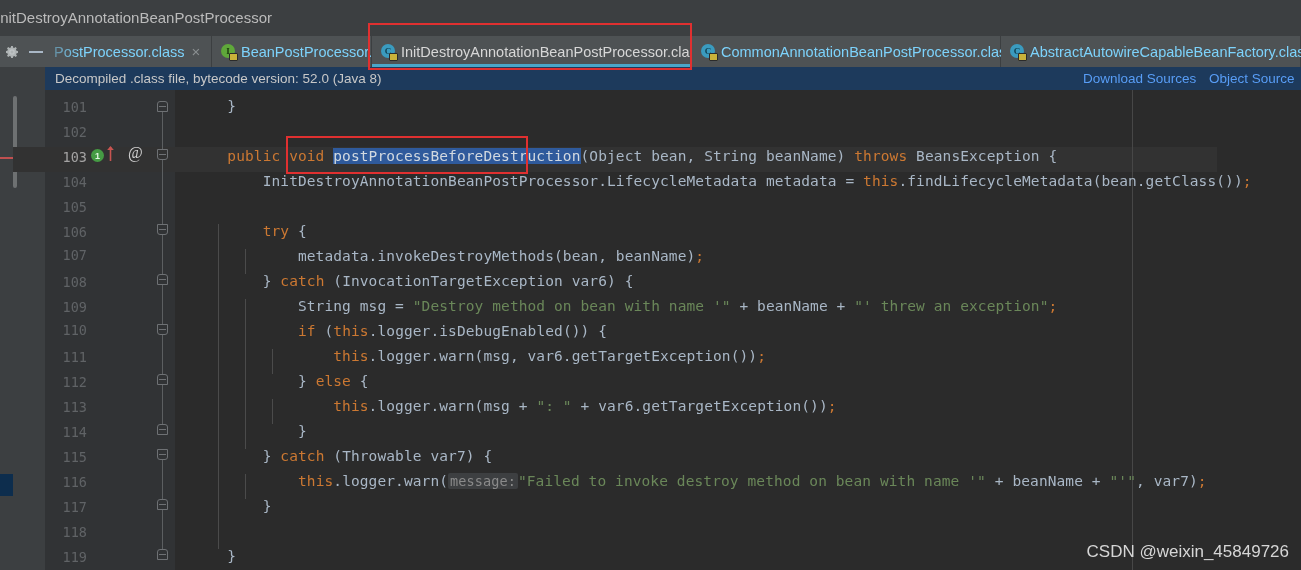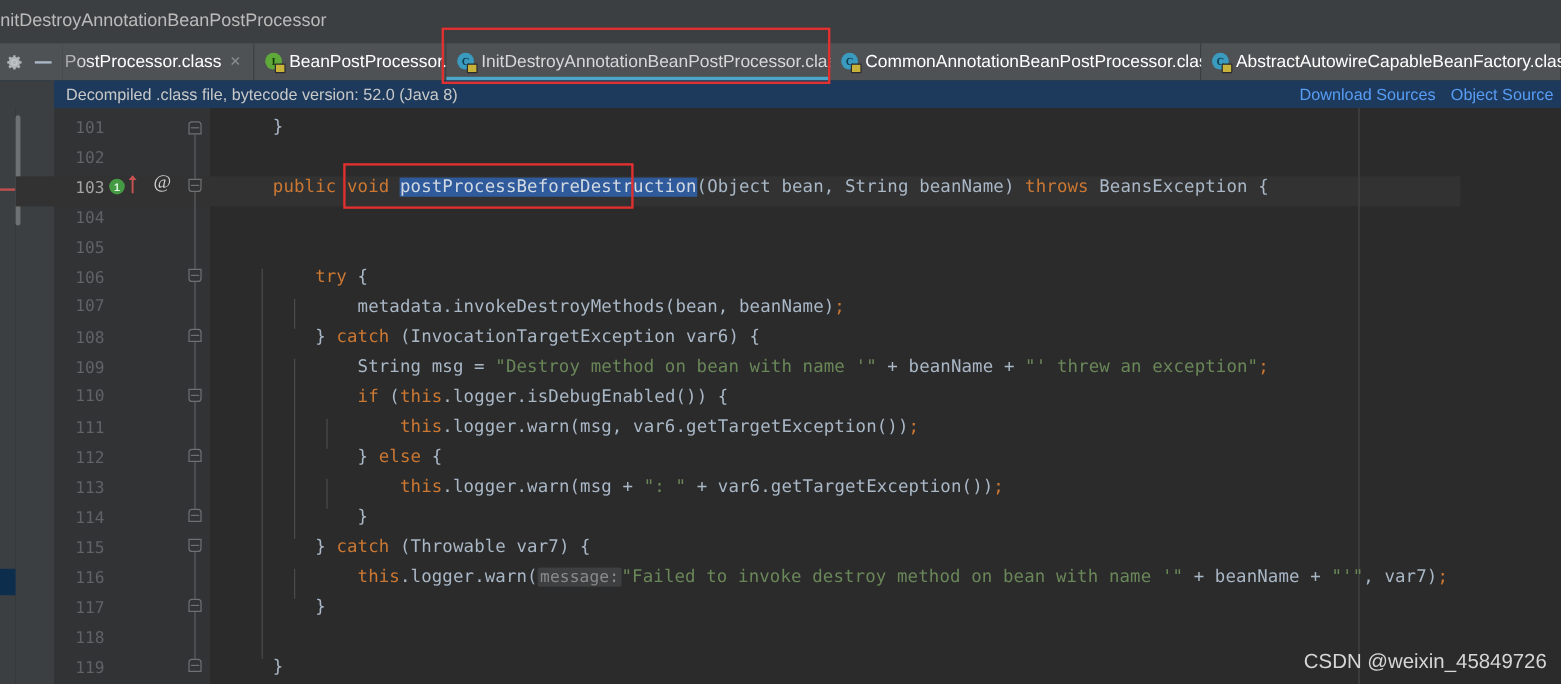--- a/index.html
+++ b/index.html
@@ -35,21 +35,21 @@
   }
   .tab{
     position:absolute;top:0;height:31px;
     display:flex;align-items:center;
     background:#4e5254;
     border-right:1px solid #3c3f41;
     white-space:nowrap;box-sizing:border-box;
     padding:0 7px 0 9px;
   }
   .tab .ticon{width:15px;height:15px;margin-right:5px;flex:0 0 auto;position:relative;}
-  .tab .tlabel{font-size:14.5px;color:#ffffff;}
+  .tab .tlabel{font-size:14.5px;color:#7dd3fc;}
   .tab .tclose{margin-left:7px;font-size:15px;color:#8a8f91;line-height:1;}
   .tab.active{background:#4e5254;}
   .tab.active .tlabel{color:#d7d7d7;}
   .tab.active::after{
     content:"";position:absolute;left:0;right:0;bottom:0;height:3px;background:#4ba6c9;
   }
   .tab.clipped .tlabel{
     -webkit-mask-image:linear-gradient(to right,rgba(0,0,0,.45) 0,#000 26px);
             mask-image:linear-gradient(to right,rgba(0,0,0,.45) 0,#000 26px);
   }
@@ -328,20 +328,21 @@
     <div class="indentguide" style="left:245px;top:159px;height:25px;"></div>
     <div class="indentguide" style="left:245px;top:209px;height:150px;"></div>
     <div class="indentguide" style="left:272px;top:259px;height:25px;"></div>
     <div class="indentguide" style="left:272px;top:309px;height:25px;"></div>
     <div class="indentguide" style="left:245px;top:384px;height:25px;"></div>
 
     <div class="codeline" style="left:192px;top:8px;"><span>    }</span></div>
 
     <div class="codeline" style="left:192px;top:58px;"><span class="kw">    public void </span><span class="sel">postProcessBeforeDestruction</span><span>(Object bean, String beanName) </span><span class="kw">throws</span><span> BeansException {</span></div>
 
+    <div class="codeline" style="left:192px;top:83px;"><span>        InitDestroyAnnotationBeanPostProcessor.LifecycleMetadata metadata = </span><span class="kw">this</span><span>.findLifecycleMetadata(bean.getClass())</span><span class="semi">;</span></div>
 
     <div class="codeline" style="left:192px;top:133px;"><span>        </span><span class="kw">try</span><span> {</span></div>
 
     <div class="codeline" style="left:192px;top:158px;"><span>            metadata.invokeDestroyMethods(bean, beanName)</span><span class="semi">;</span></div>
 
     <div class="codeline" style="left:192px;top:183px;"><span>        } </span><span class="kw">catch</span><span> (InvocationTargetException var6) {</span></div>
 
     <div class="codeline" style="left:192px;top:208px;"><span>            String msg = </span><span class="str">"Destroy method on bean with name '"</span><span> + beanName + </span><span class="str">"' threw an exception"</span><span class="semi">;</span></div>
 
     <div class="codeline" style="left:192px;top:233px;"><span>            </span><span class="kw">if</span><span> (</span><span class="kw">this</span><span>.logger.isDebugEnabled()) {</span></div>

